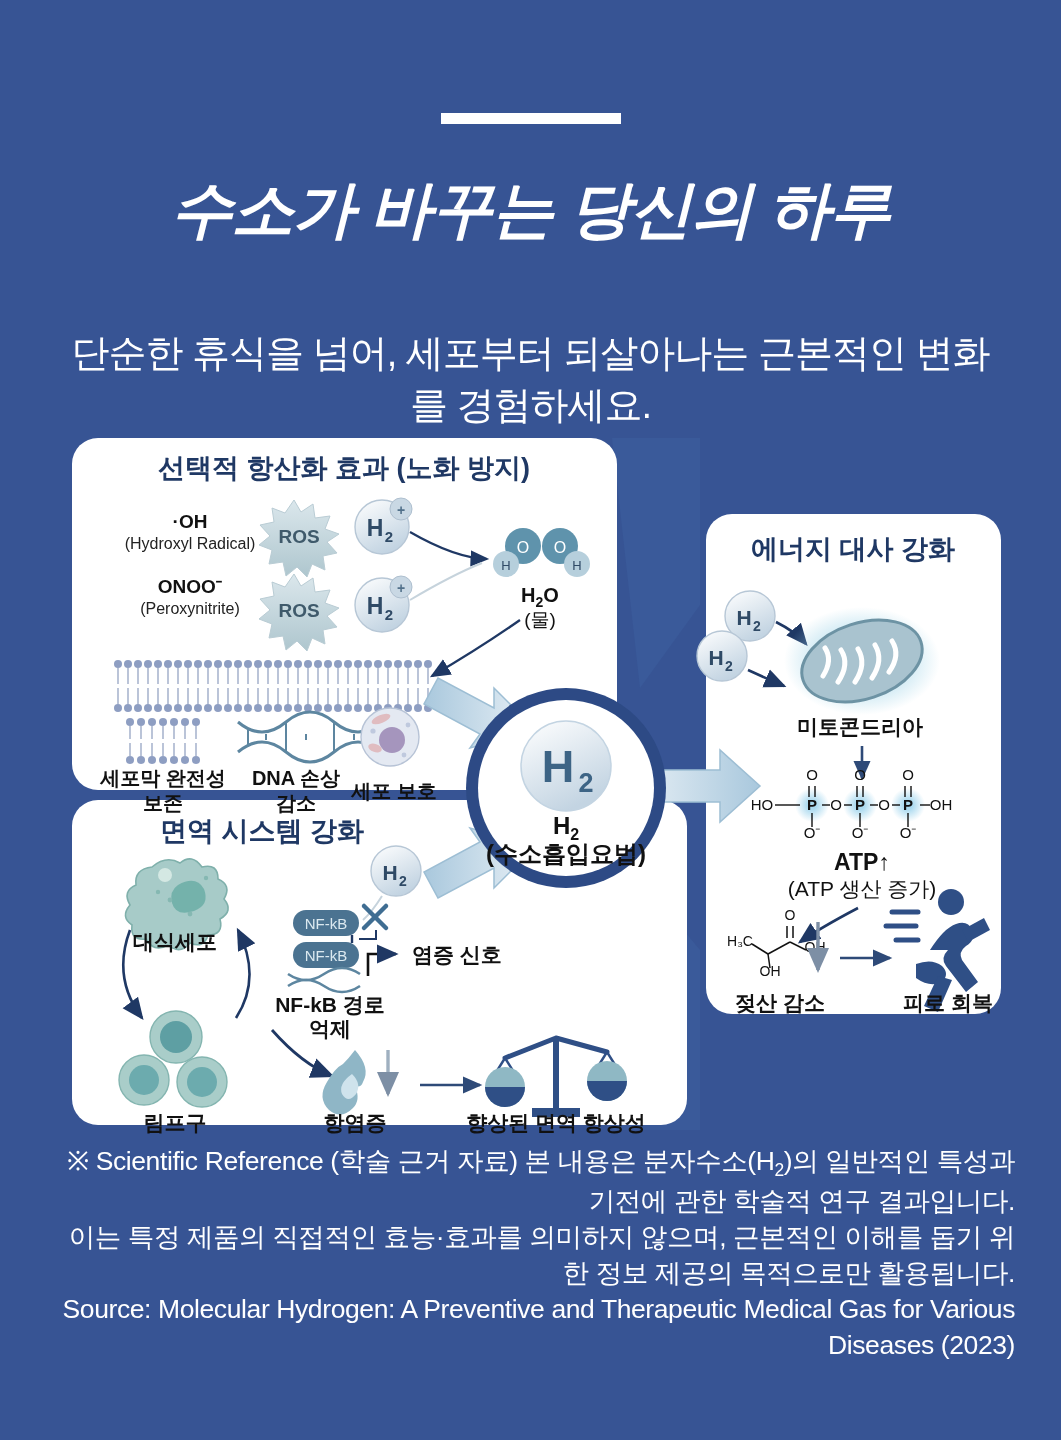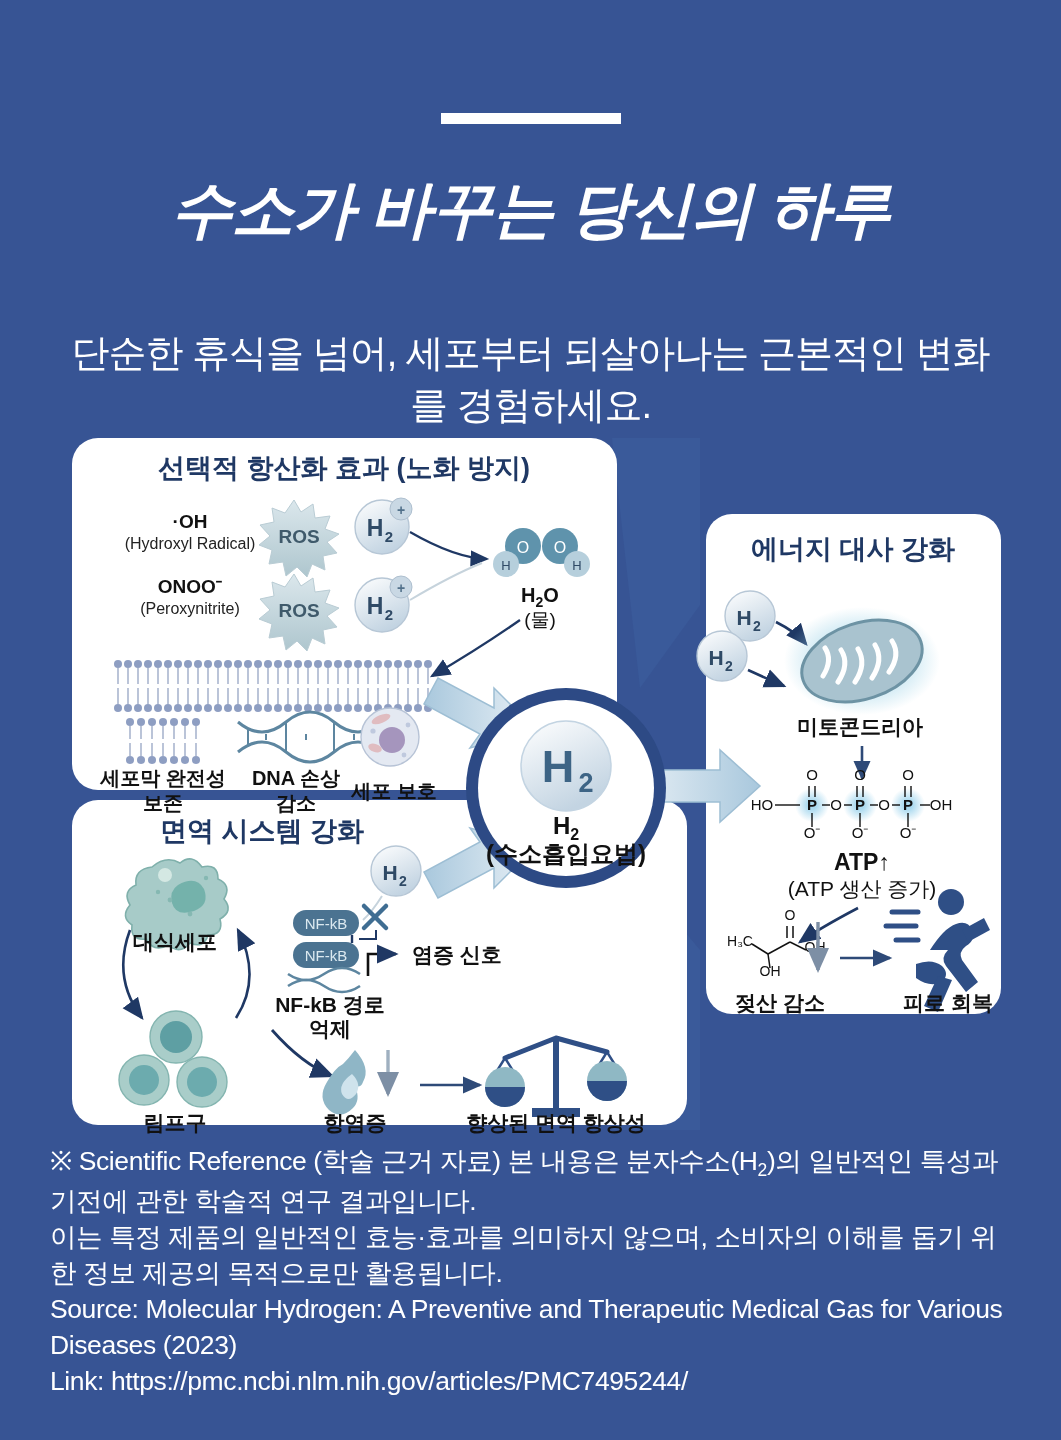--- a/index.html
+++ b/index.html
@@ -27,21 +27,21 @@
     font-size:38px; font-weight:400; line-height:1.38; letter-spacing:-1px;margin-top:44px;
   }
 
   
   .diagram{ position:absolute; left:0; top:430px; width:931px; height:710px; }
   .diagram svg{ position:absolute; left:0; top:0; }
 
   
   .footer{
     position:absolute; left:50px; top:1143px; width:965px;
-    color:#ffffff; font-size:26.5px; line-height:1.36; letter-spacing:-0.4px;
+    color:#ffffff; font-size:26.5px; line-height:1.36; letter-spacing:-0.4px;text-align:right;
   }
   .footer p{ margin:0; }
   .footer sub{ font-size:0.66em; }
 </style>
 </head>
 <body>
 
 <div class="divider-bar"></div>
 <div class="main-title">수소가 바꾸는 당신의 하루</div>
 <div class="subtitle">단순한 휴식을 넘어, 세포부터 되살아나는 근본적인 변화를 경험하세요.</div>
@@ -516,16 +516,15 @@
   </g>
   <text x="566" y="404" text-anchor="middle" font-size="24" font-weight="bold" fill="#111111">
     <tspan>H</tspan><tspan dy="6" font-size="16">2</tspan>
   </text>
   <text x="566" y="432" text-anchor="middle" font-size="24" font-weight="bold" fill="#111111">(수소흡입요법)</text>
 </svg>
 </div>
 
 <div class="footer">
   <p><span>※ Scientific Reference (학술 근거 자료) 본 내용은 분자수소(H</span><sub>2</sub><span>)의 일반적인 특성과 기전에 관한 학술적 연구 결과입니다.</span></p>
-  <p>이는 특정 제품의 일반적인 효능·효과를 의미하지 않으며, 소비자의 이해를 돕기 위한 정보 제공의 목적으로만 활용됩니다.</p>
+  <p>이는 특정 제품의 직접적인 효능·효과를 의미하지 않으며, 근본적인 이해를 돕기 위한 정보 제공의 목적으로만 활용됩니다.</p>
   <p>Source: Molecular Hydrogen: A Preventive and Therapeutic Medical Gas for Various Diseases (2023)</p>
-  <p>Link: https://pmc.ncbi.nlm.nih.gov/articles/PMC7495244/</p>
 </div>
 
 </body></html>

